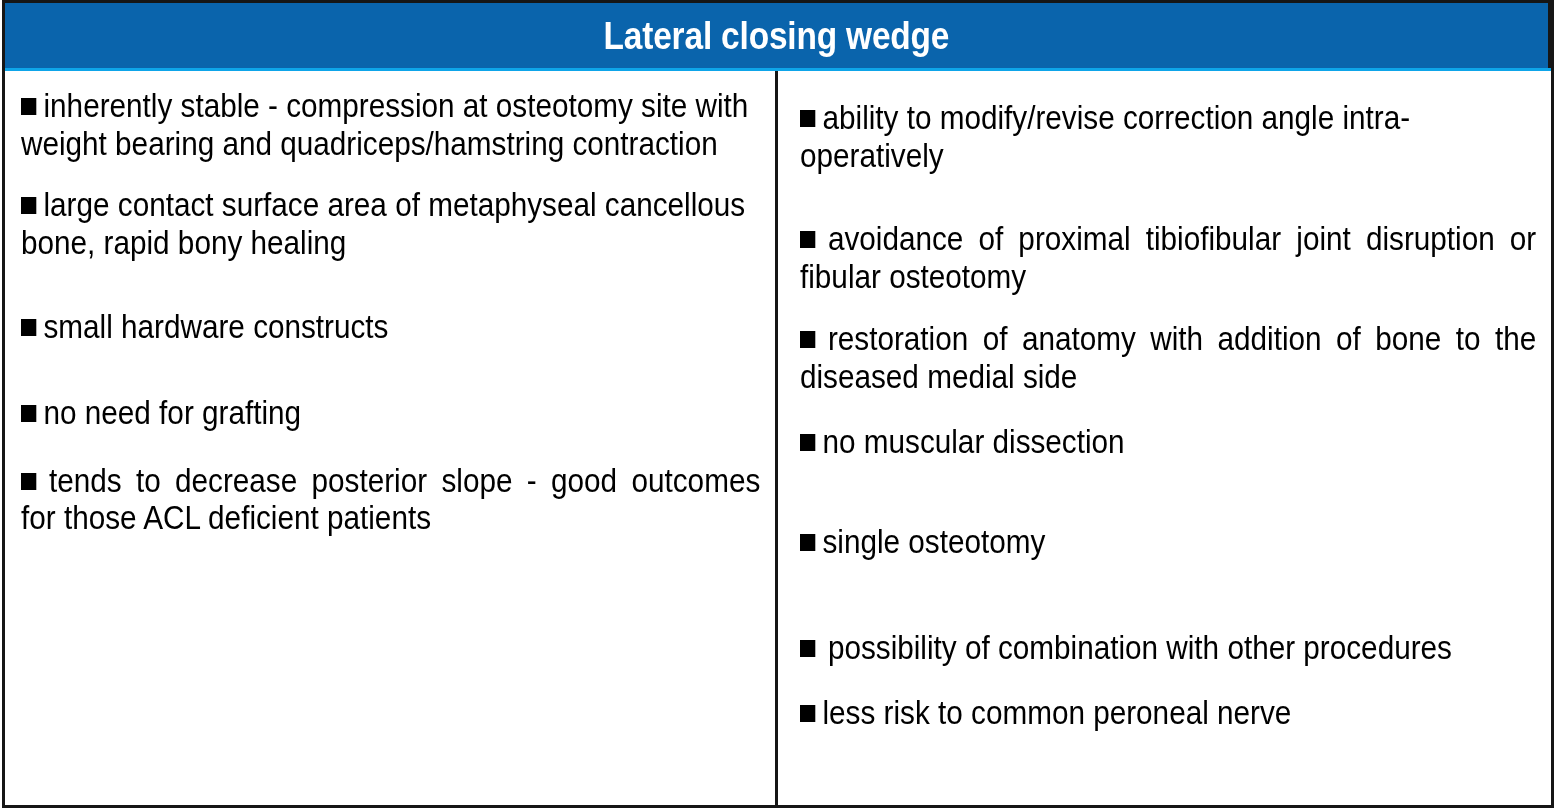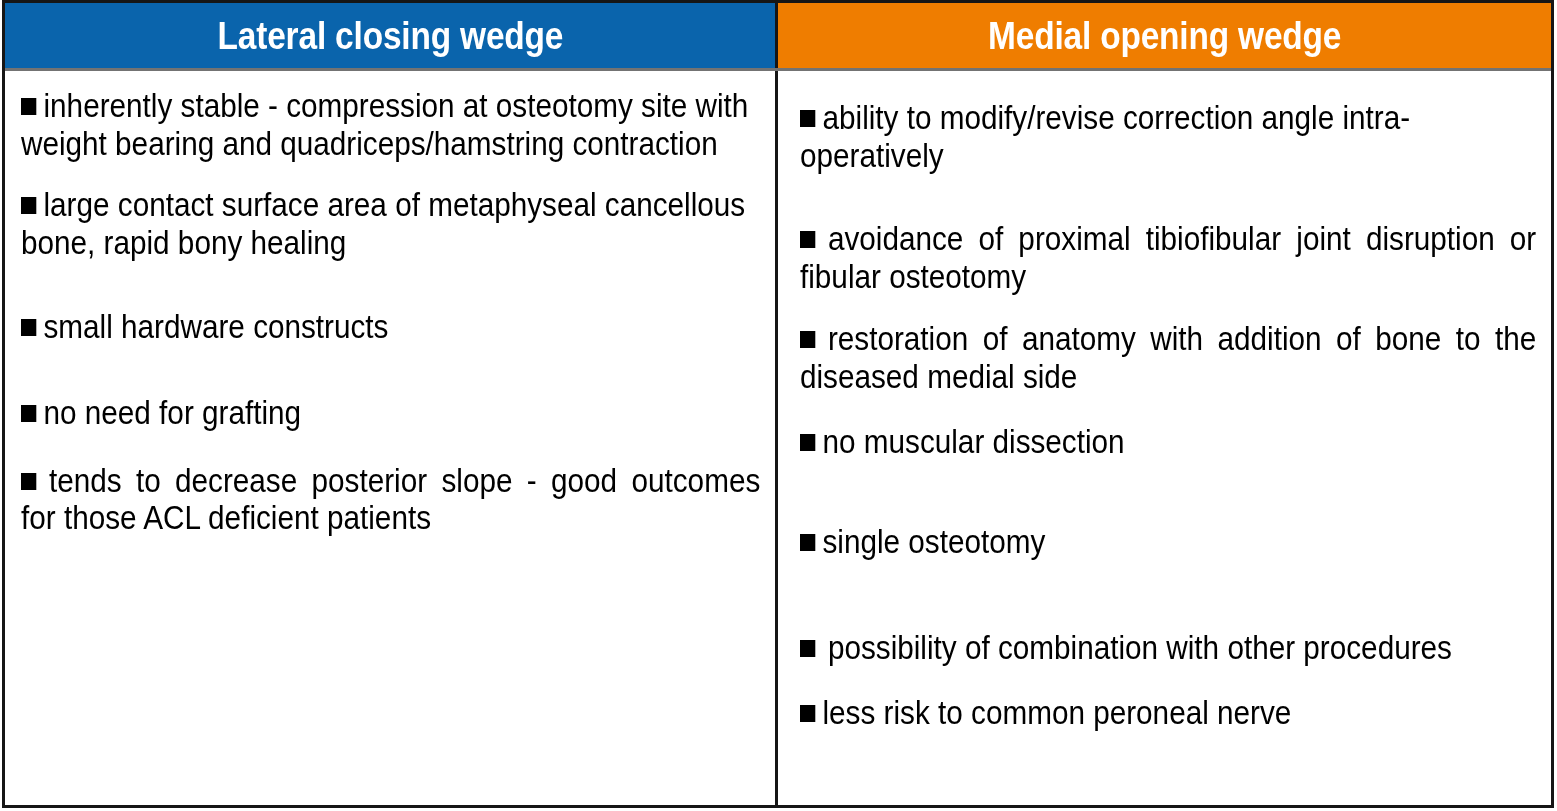--- a/index.html
+++ b/index.html
@@ -32,21 +32,21 @@
     display: flex;
     flex-direction: column;
     background: #ffffff;
   }
 
   
   .header-row {
     display: flex;
     height: 68px;
     flex: 0 0 68px;
-    border-bottom: 3px solid #737373;
+    border-bottom: 3px solid #0ea5e9;
     box-sizing: border-box;
   }
   .header-cell {
     flex: 1 1 50%;
     display: flex;
     align-items: center;
     justify-content: center;
     box-sizing: border-box;
     overflow: hidden;
   }
@@ -135,23 +135,20 @@
 </head>
 <body>
 
 <div class="table-wrap">
   <div class="table">
 
     <div class="header-row">
       <div class="header-cell left" id="hdr-left" style="background: rgb(10, 100, 172);">
         <span class="header-title">Lateral closing wedge</span>
       </div>
-      <div class="header-cell right" id="hdr-right" style="background: rgb(239, 125, 0);">
-        <span class="header-title">Medial opening wedge</span>
-      </div>
     </div>
 
     <div class="body-row">
 
       <div class="body-cell left">
 
         <div class="bullet-item l0">
           <span class="sq"></span><span class="bullet-text">inherently stable - compression at osteotomy site with weight bearing and quadriceps/hamstring contraction</span>
         </div>
 

